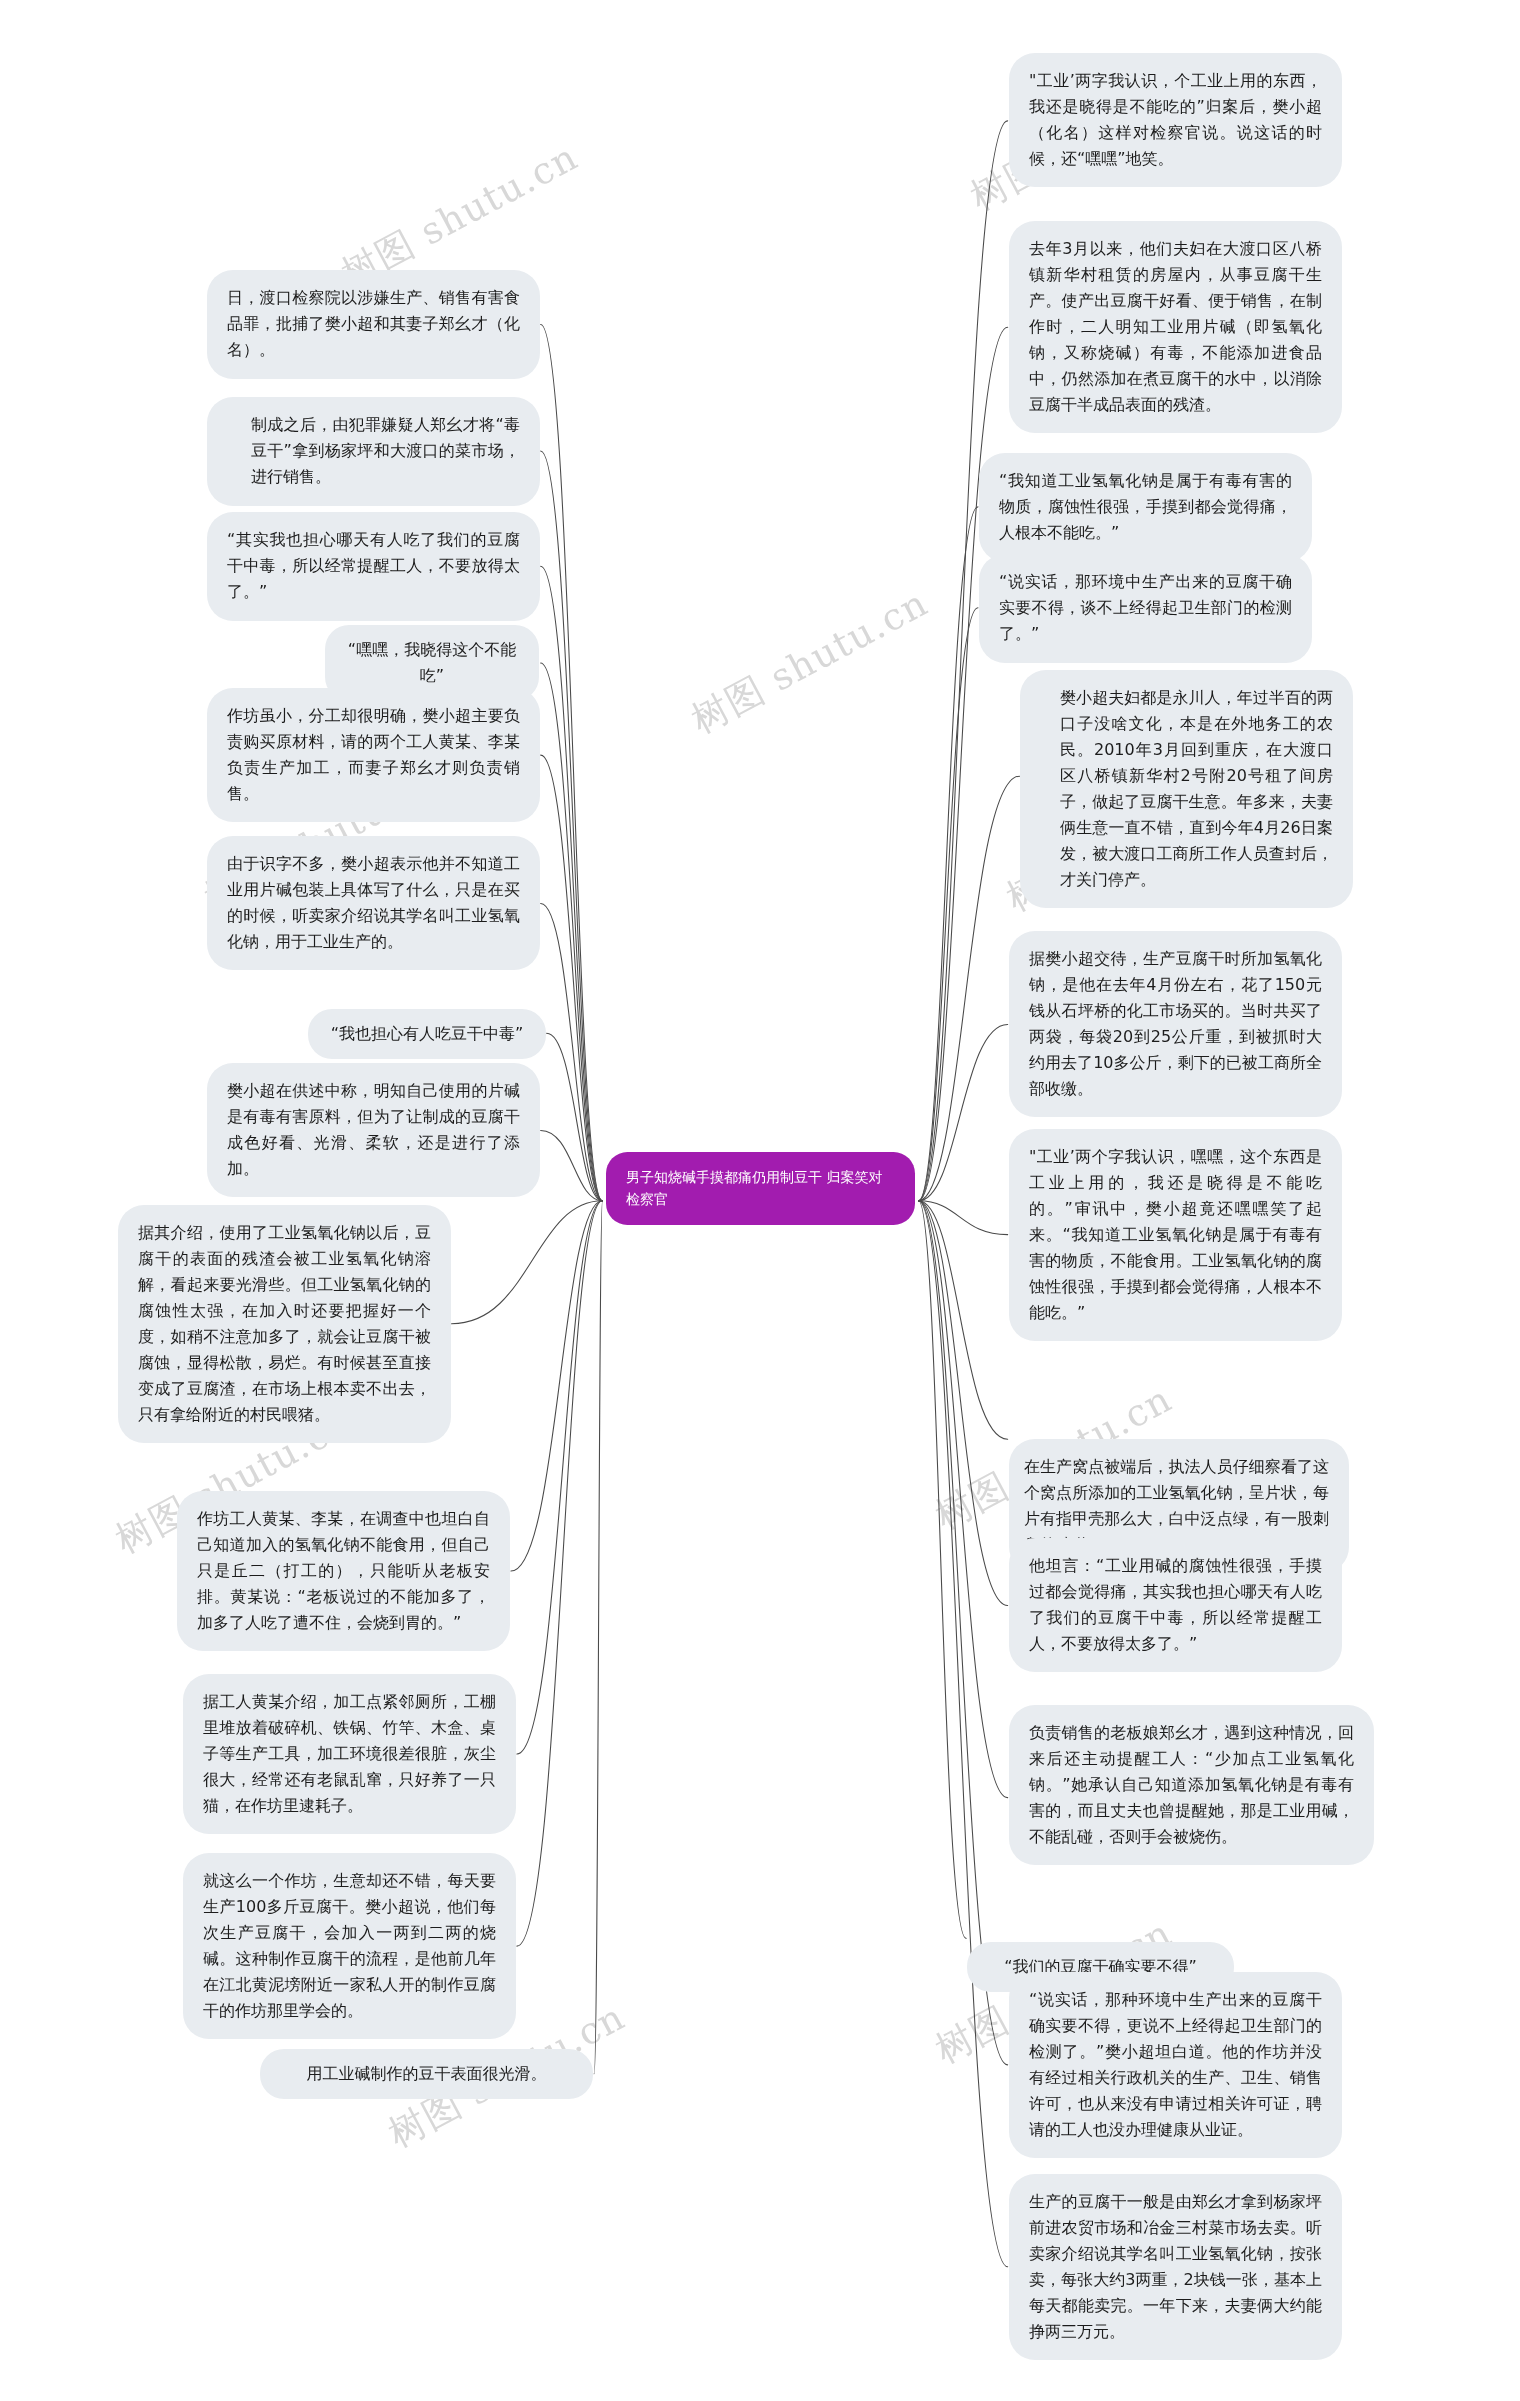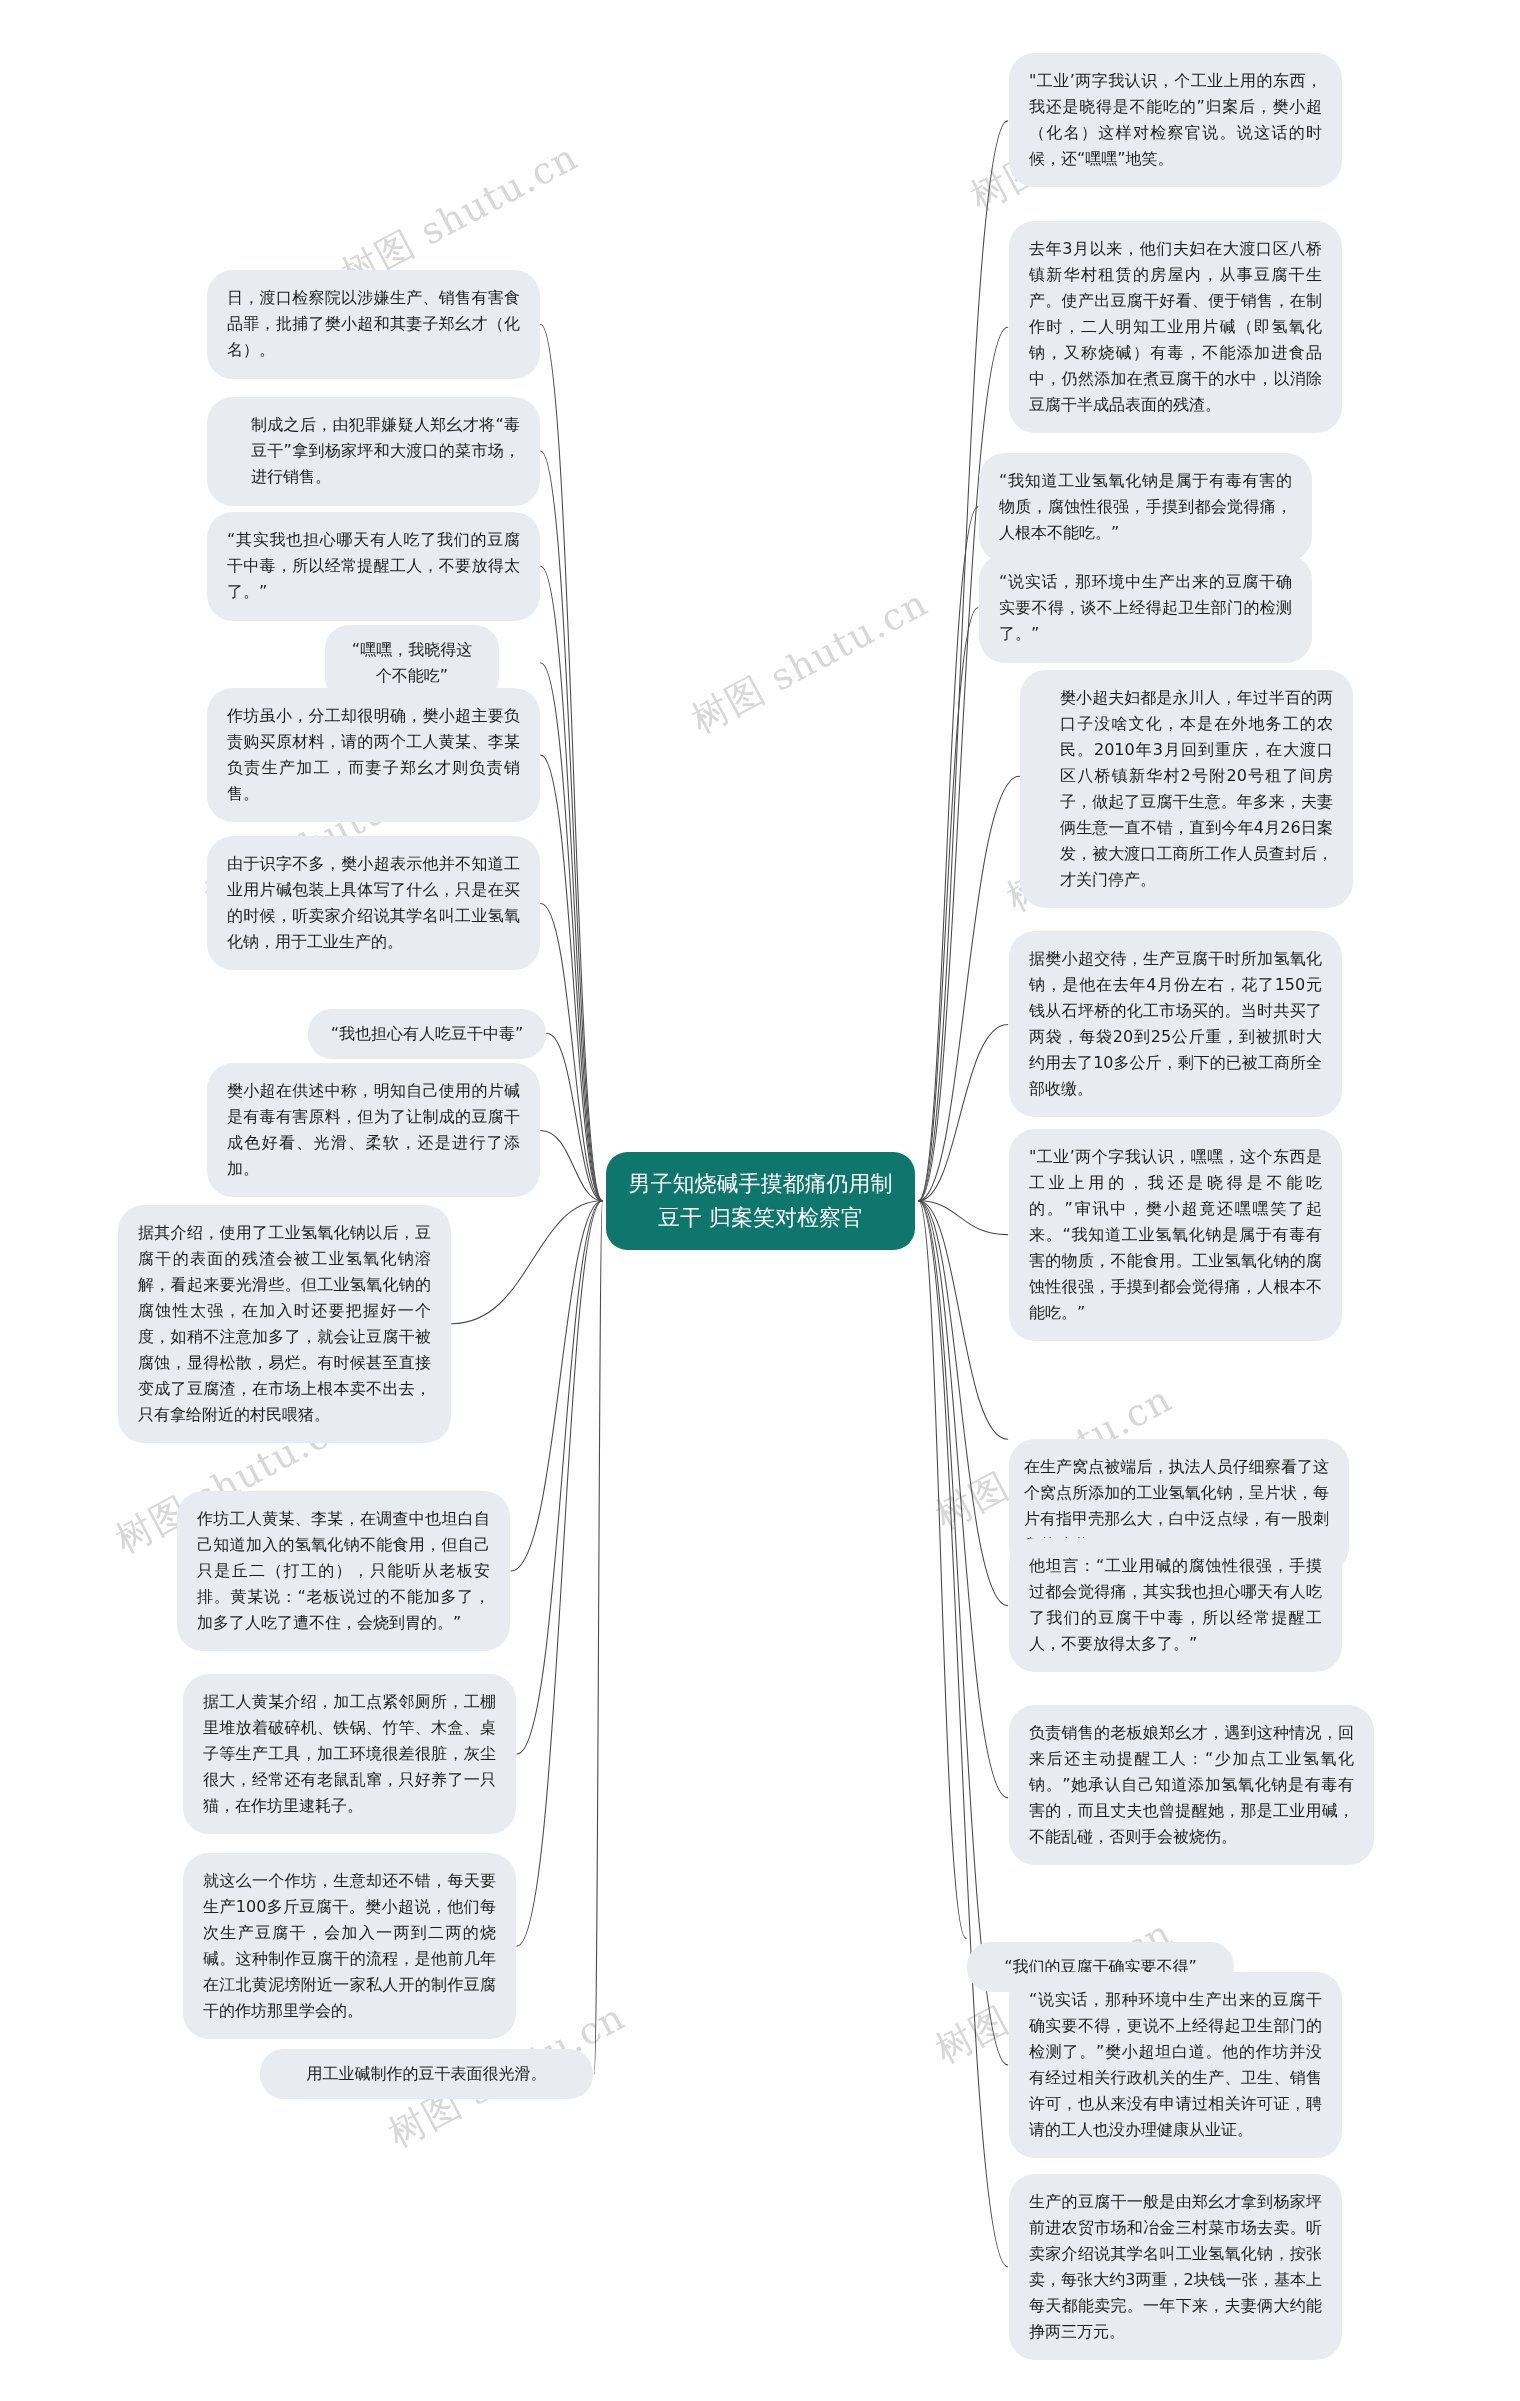--- a/index.html
+++ b/index.html
@@ -51,28 +51,27 @@
     text-justify:inter-ideograph;
   }
   .node.oneline{
     border-radius:24px;
     padding:12px 20px;
     text-align:center;
   }
   .center-node{
     position:absolute;
     box-sizing:border-box;
-    background:#0f766e;
+    background:#a21caf;
     color:#ffffff;
     border-radius:21.4px;
-    font-size:22px;
+    font-size:14px;
     line-height:1.52;
     font-weight:400;
     padding:15.4px 20px;
-    text-align:center;
     z-index:4;
   }
 </style>
 </head>
 <body>
 
 <div id="canvas">
 
   <div id="watermarks">
       <div class="wm" style="left: 333px; top: 255px;">树图 shutu.cn</div>
@@ -117,21 +116,21 @@
     </svg>
 
   <div class="center-node" id="center-node" style="width: 309px; left: 606px; top: 1152px;">
     <span>男子知烧碱手摸都痛仍用制豆干 归案笑对检察官</span>
   </div>
 
   <div id="nodes">
       <div class="node" id="node-l1" style="left: 207px; top: 270px; width: 333px;"><span>日，渡口检察院以涉嫌生产、销售有害食品罪，批捕了樊小超和其妻子郑幺才（化名）。</span></div>
       <div class="node" id="node-l2" style="left: 207px; top: 397px; width: 333px; padding-left: 44px;"><span>制成之后，由犯罪嫌疑人郑幺才将“毒豆干”拿到杨家坪和大渡口的菜市场，进行销售。</span></div>
       <div class="node" id="node-l3" style="left: 207px; top: 512px; width: 333px;"><span>“其实我也担心哪天有人吃了我们的豆腐干中毒，所以经常提醒工人，不要放得太了。”</span></div>
-      <div class="node oneline" id="node-l4" style="left: 325px; top: 625px; width: 174px;"><span>“嘿嘿，我晓得这个不能吃”</span></div>
+      <div class="node oneline" id="node-l4" style="left: 325px; top: 625px; width: 214px;"><span>“嘿嘿，我晓得这个不能吃”</span></div>
       <div class="node" id="node-l5" style="left: 207px; top: 688px; width: 333px;"><span>作坊虽小，分工却很明确，樊小超主要负责购买原材料，请的两个工人黄某、李某负责生产加工，而妻子郑幺才则负责销售。</span></div>
       <div class="node" id="node-l6" style="left: 207px; top: 836px; width: 333px;"><span>由于识字不多，樊小超表示他并不知道工业用片碱包装上具体写了什么，只是在买的时候，听卖家介绍说其学名叫工业氢氧化钠，用于工业生产的。</span></div>
       <div class="node oneline" id="node-l7" style="left: 308px; top: 1009px; width: 238px;"><span>“我也担心有人吃豆干中毒”</span></div>
       <div class="node" id="node-l8" style="left: 207px; top: 1063px; width: 333px;"><span>樊小超在供述中称，明知自己使用的片碱是有毒有害原料，但为了让制成的豆腐干成色好看、光滑、柔软，还是进行了添加。</span></div>
       <div class="node" id="node-l9" style="left: 118px; top: 1205px; width: 333px;"><span>据其介绍，使用了工业氢氧化钠以后，豆腐干的表面的残渣会被工业氢氧化钠溶解，看起来要光滑些。但工业氢氧化钠的腐蚀性太强，在加入时还要把握好一个度，如稍不注意加多了，就会让豆腐干被腐蚀，显得松散，易烂。有时候甚至直接变成了豆腐渣，在市场上根本卖不出去，只有拿给附近的村民喂猪。</span></div>
       <div class="node" id="node-l10" style="left: 177px; top: 1491px; width: 333px;"><span>作坊工人黄某、李某，在调查中也坦白自己知道加入的氢氧化钠不能食用，但自己只是丘二（打工的），只能听从老板安排。黄某说：“老板说过的不能加多了，加多了人吃了遭不住，会烧到胃的。”</span></div>
       <div class="node" id="node-l11" style="left: 183px; top: 1674px; width: 333px;"><span>据工人黄某介绍，加工点紧邻厕所，工棚里堆放着破碎机、铁锅、竹竿、木盒、桌子等生产工具，加工环境很差很脏，灰尘很大，经常还有老鼠乱窜，只好养了一只猫，在作坊里逮耗子。</span></div>
       <div class="node" id="node-l12" style="left: 183px; top: 1853px; width: 333px;"><span>就这么一个作坊，生意却还不错，每天要生产100多斤豆腐干。樊小超说，他们每次生产豆腐干，会加入一两到二两的烧碱。这种制作豆腐干的流程，是他前几年在江北黄泥塝附近一家私人开的制作豆腐干的作坊那里学会的。</span></div>
       <div class="node oneline" id="node-l13" style="left: 260px; top: 2049px; width: 333px;"><span>用工业碱制作的豆干表面很光滑。</span></div>
       <div class="node" id="node-r1" style="left: 1009px; top: 53px; width: 333px;"><span>"工业’两字我认识，个工业上用的东西，我还是晓得是不能吃的”归案后，樊小超（化名）这样对检察官说。说这话的时候，还“嘿嘿”地笑。</span></div>

